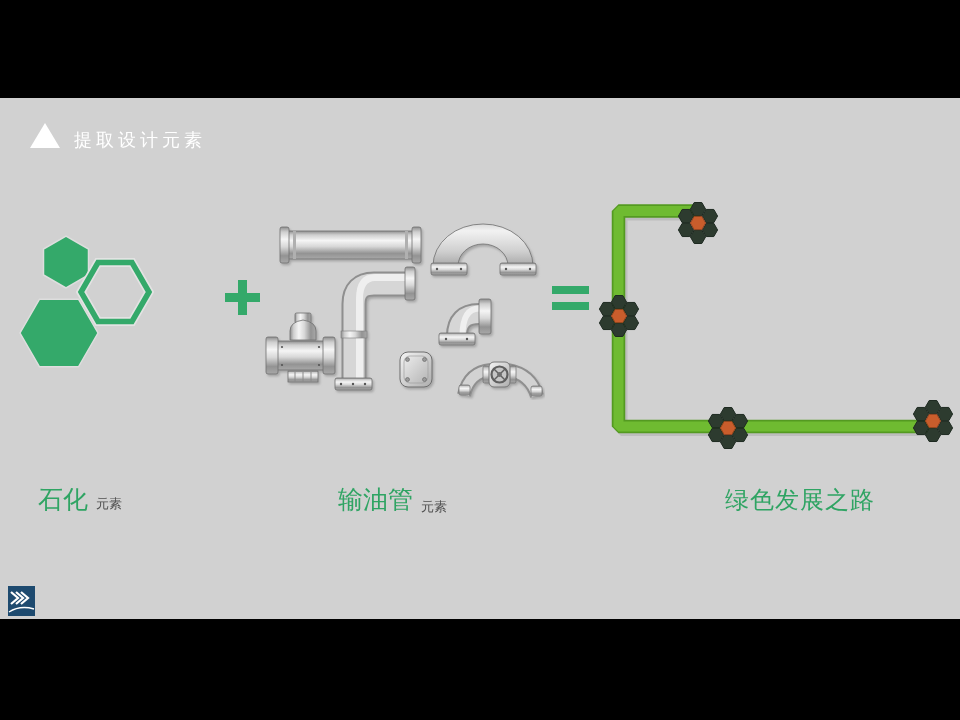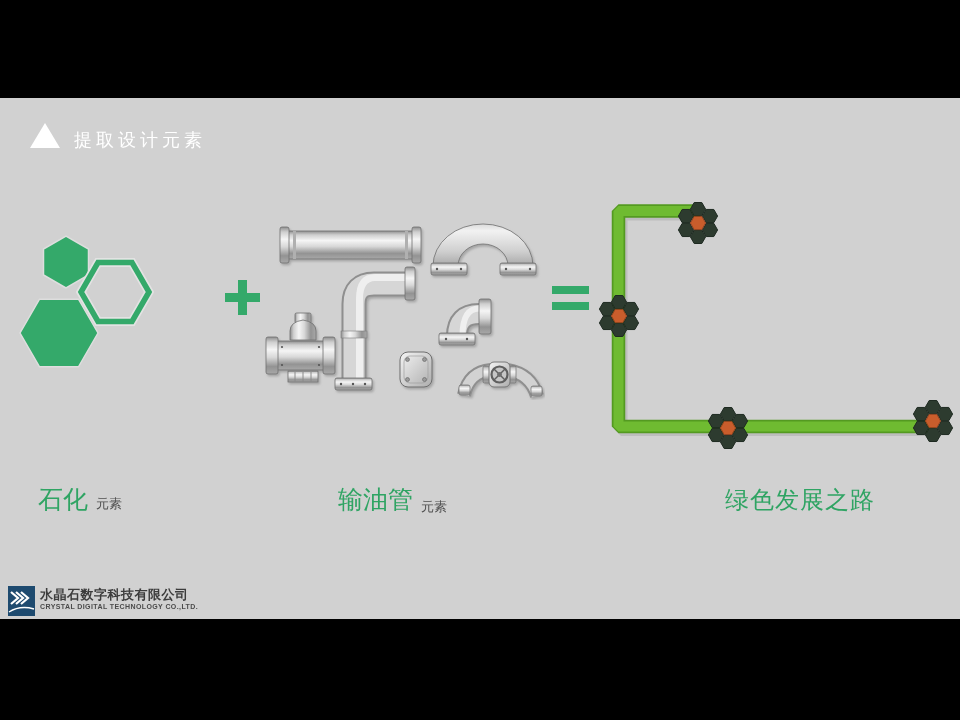--- a/index.html
+++ b/index.html
@@ -217,18 +217,14 @@
   <div class="abs" id="logo">
     <svg width="27" height="30" viewBox="0 0 27 30">
       <rect x="0" y="0" width="27" height="30" fill="#1d4a6f"></rect>
       <g stroke="#ffffff" stroke-width="2.2" fill="none">
         <path d="M3 6 L10 12 L3 18"></path>
         <path d="M8 6 L15 12 L8 18"></path>
         <path d="M13 6 L20 12 L13 18"></path>
       </g>
       <path d="M1 26 Q12 19 26 23" stroke="#ffffff" stroke-width="1.4" fill="none"></path>
     </svg>
-    <div id="logo-texts">
-      <div id="logo-cn">水晶石数字科技有限公司</div>
-      <div id="logo-en">CRYSTAL DIGITAL TECHNOLOGY CO.,LTD.</div>
-    </div>
   </div>
 </div>
 
 </body></html>

